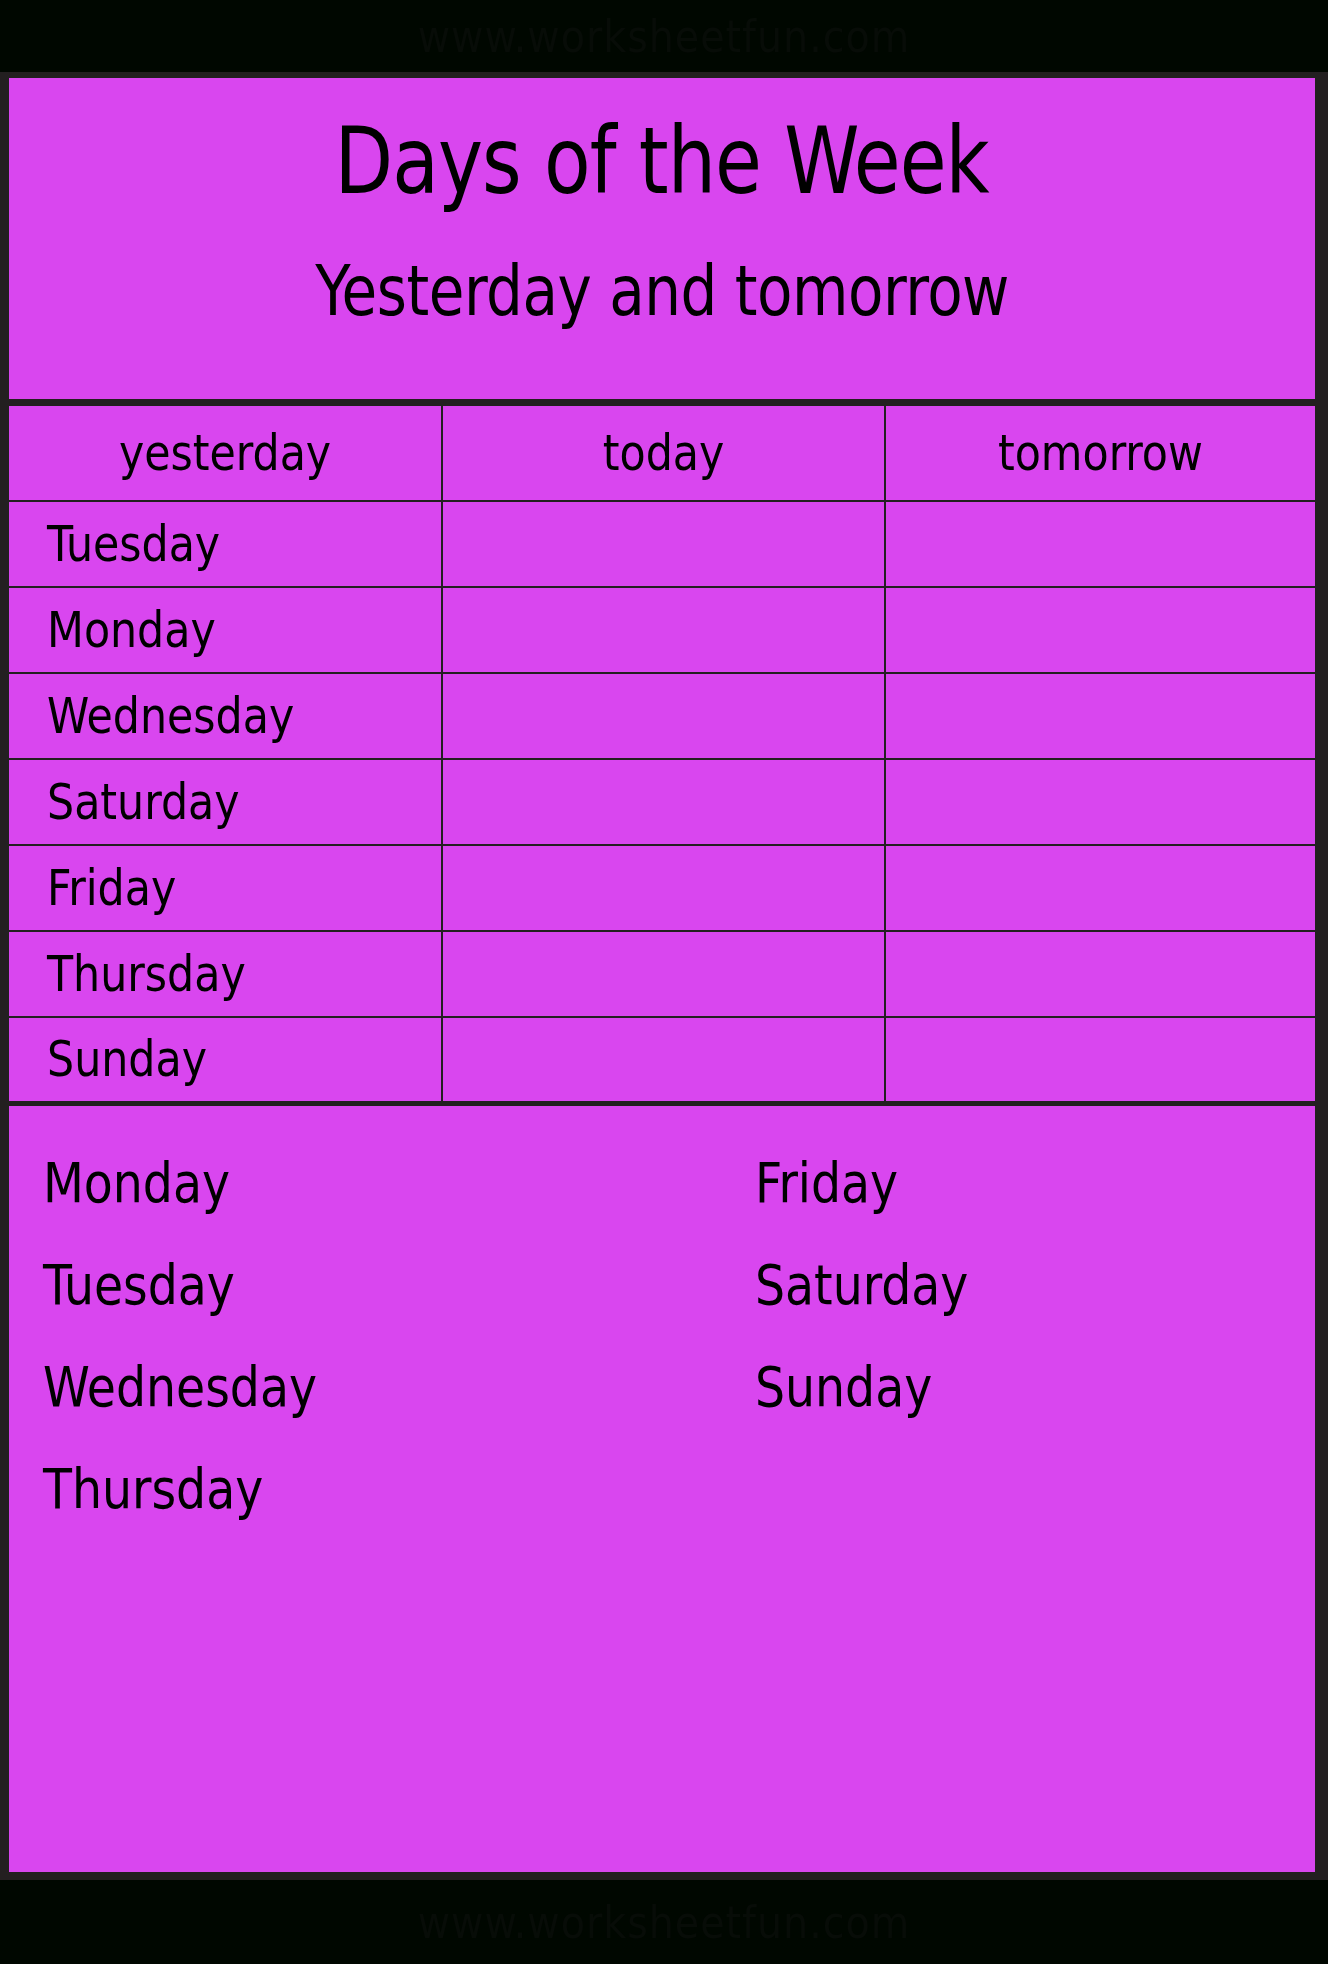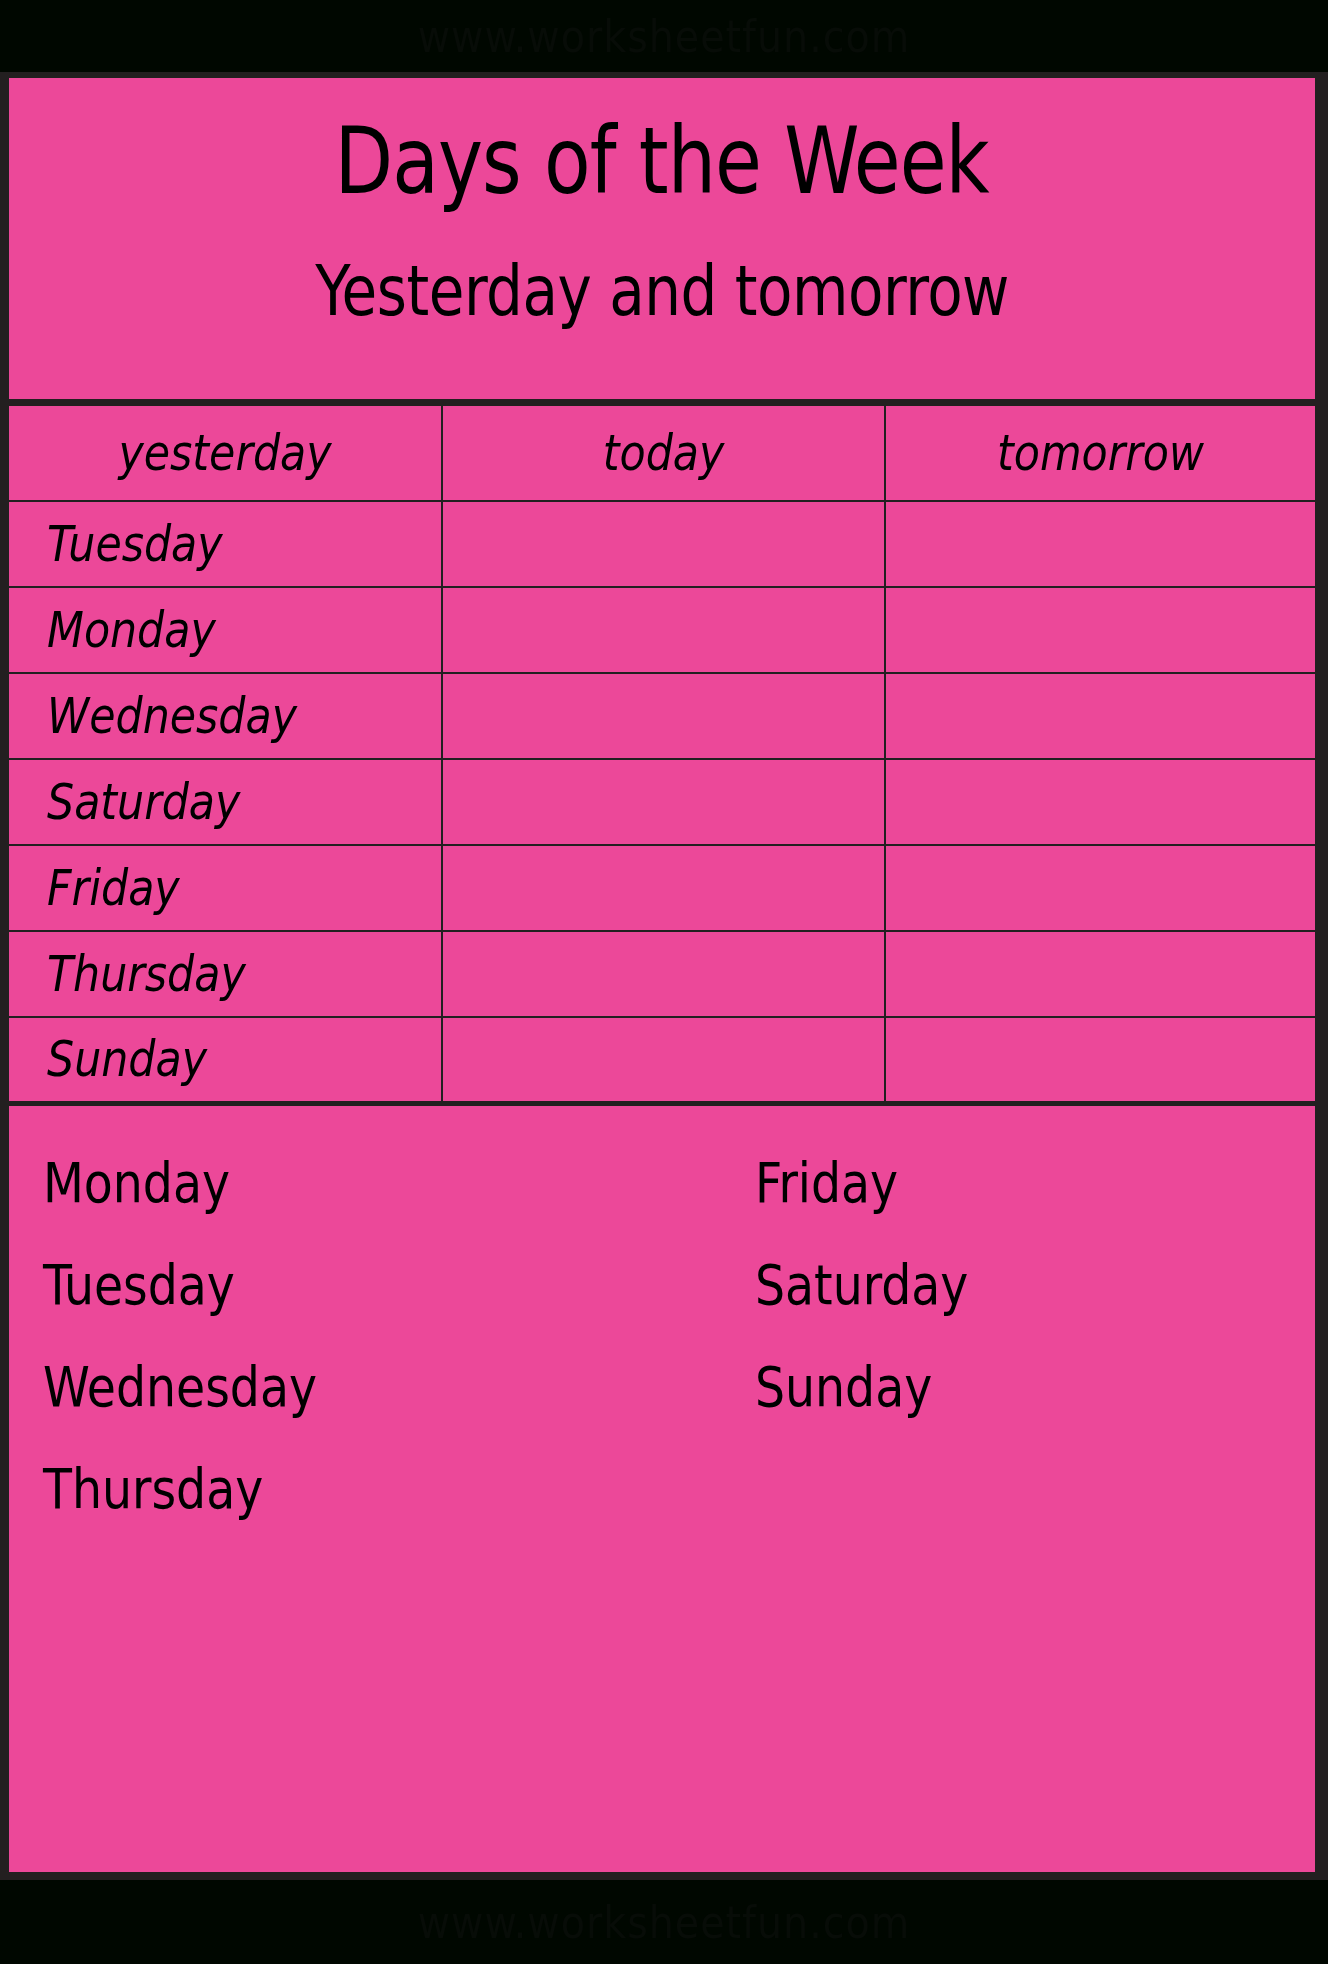--- a/index.html
+++ b/index.html
@@ -42,21 +42,21 @@
     top: 72px;
     width: 1328px;
     height: 1808px;
     background: #231f20;
     padding: 6px 13px 8px 9px;
   }
 
   .page {
     width: 100%;
     height: 100%;
-    background: #ec4899;
+    background: #d946ef;
     position: relative;
     overflow: hidden;
   }
 
   
   .title-block {
     height: 326px;
     border-bottom: 5px solid #231f20;
     display: flex;
     flex-direction: column;
@@ -84,21 +84,20 @@
     color: #000000;
     margin-top: 42px;
     transform: scaleX(0.92);
   }
 
   
   .day-table {
     width: 100%;
     border-collapse: collapse;
     table-layout: fixed;
-    font-style: italic;
   }
 
   .day-table col.col-yesterday { width: 433px; }
   .day-table col.col-today     { width: 443px; }
   .day-table col.col-tomorrow  { width: 430px; }
 
   .day-table th,
   .day-table td {
     border: 2px solid #231f20;
     border-left: none;

